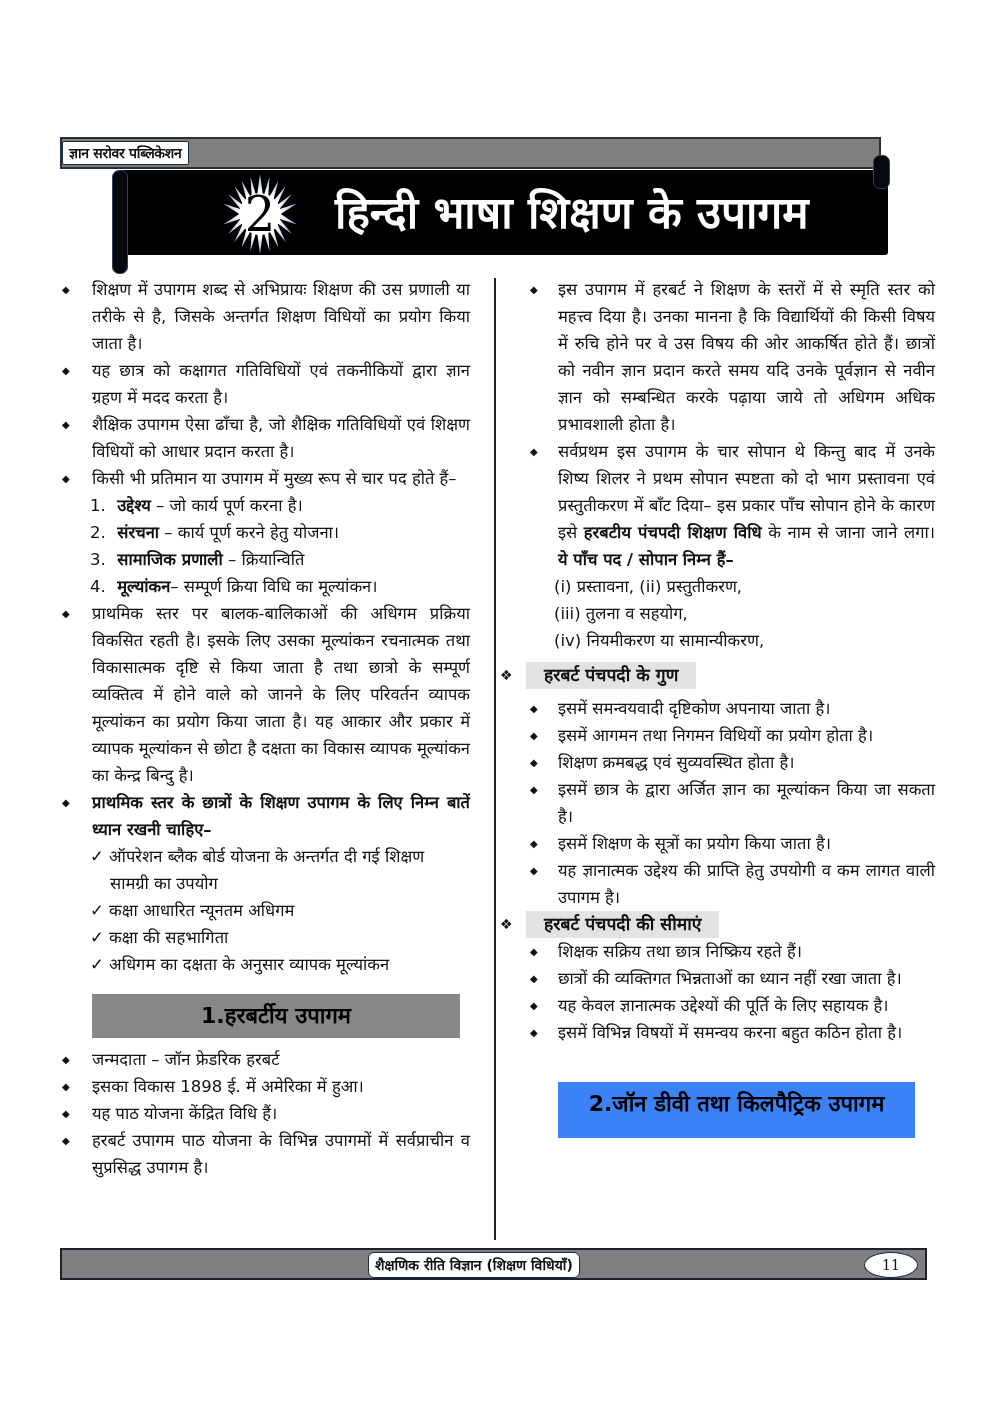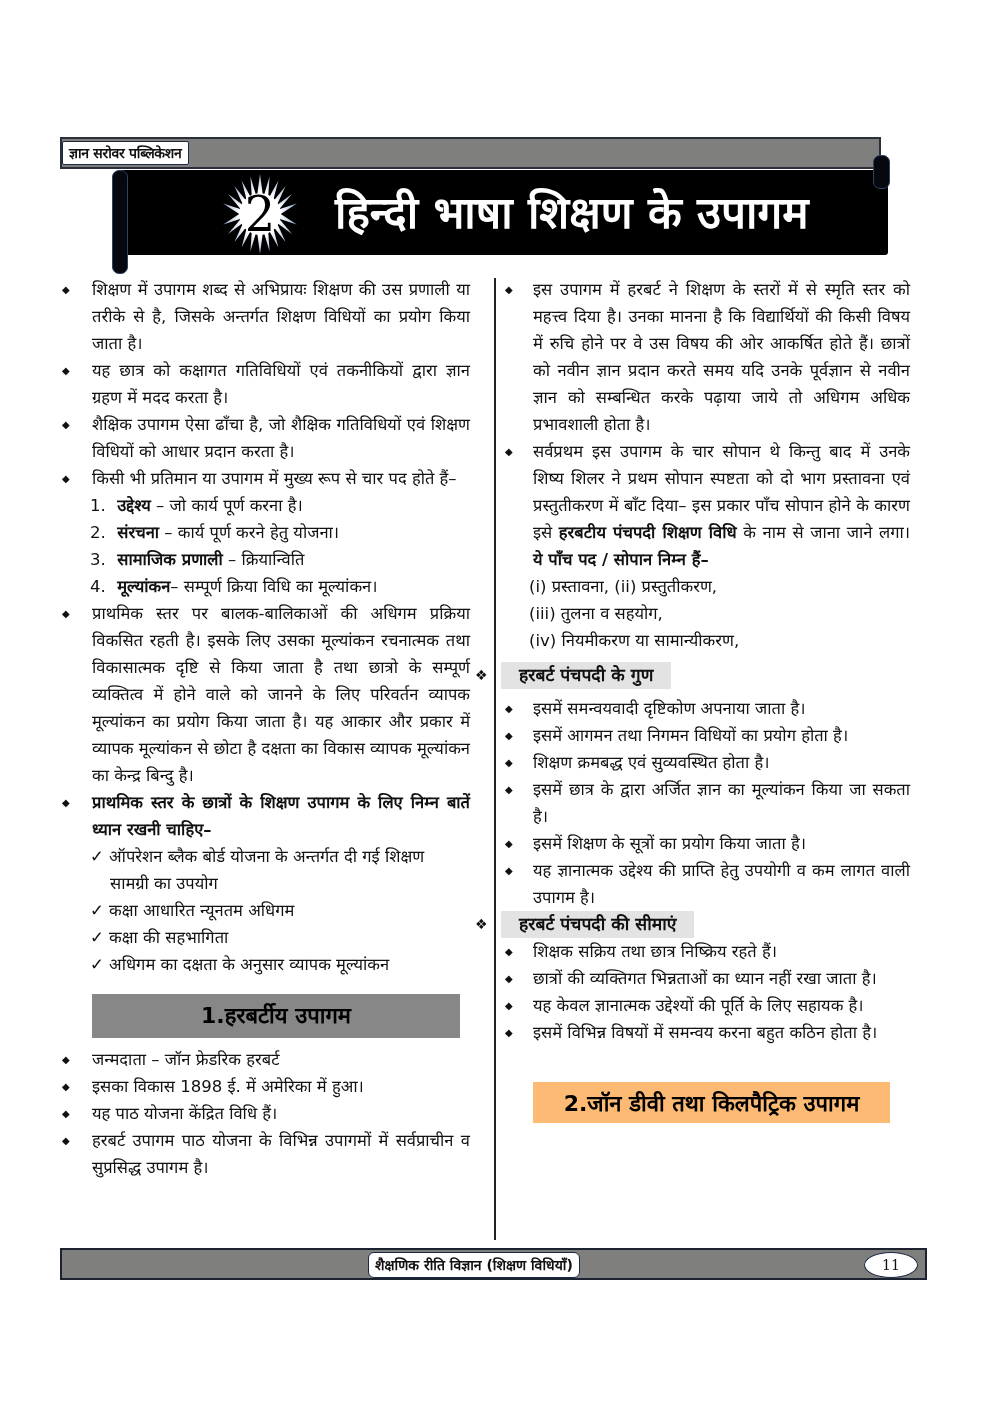--- a/index.html
+++ b/index.html
@@ -38,21 +38,21 @@
       text-align:center; font-family:"DejaVu Serif", serif; font-size:48px;
       line-height:72px; color:#000;
     }
     .chapter-title {
       position:absolute; left:335px; top:178px; height:70px; line-height:70px;
       font-size:44px; color:#fff; font-weight:bold; white-space:nowrap;
     }
     
     .col { position:absolute; font-size:16.5px; line-height:27px; }
     .col-left { left:60px; top:276px; width:410px; }
-    .col-right { left:475px; top:276px; width:435px; }
+    .col-right { left:500px; top:276px; width:435px; }
     .divider {
       position:absolute; left:494px; top:278px; width:1.5px; height:962px; background:#222;
     }
     .bullet { position:relative; padding-left:32px; text-align:justify; }
     .bullet::before {
       content:"\25C6"; position:absolute; left:2px; top:0; font-size:10px; color:#111;
     }
     .num-item { padding-left:30px; }
     .num-item .n { display:inline-block; width:22px; }
     .b { font-weight:bold; }
@@ -66,22 +66,22 @@
       font-weight:bold; font-size:17.5px; margin-left:0; display:flex; align-items:center;
     }
     .sub-head .diamonds { width:26px; font-size:14px; }
     .sub-head .txt { background:#e3e3e3; padding:0 18px; }
     .inner-bullet { position:relative; padding-left:58px; text-align:justify; }
     .inner-bullet::before {
       content:"\25C6"; position:absolute; left:30px; top:0; font-size:10px; color:#111;
     }
     .roman { padding-left:54px; }
     .section-head-box2 {
-      background:#fdba74; color:#000; font-weight:bold; font-size:22px;
-      text-align:center; height:41px; line-height:44px; margin:36px 20px 0 58px;
+      background:#3b82f6; color:#000; font-weight:bold; font-size:22px;
+      text-align:center; height:56px; line-height:44px; margin:36px 20px 0 58px;
     }
     .footer-bar {
       position:absolute; left:60px; top:1248px; width:867px; height:32px;
       background:#7f807d; border:2px solid #1d2230; box-sizing:border-box;
     }
     .footer-tab {
       position:absolute; left:306px; top:2px; height:24px; line-height:24px;
       background:#fff; border:1.5px solid #1b2a44; border-radius:6px;
       padding:0 6px; font-size:14px; font-weight:bold; color:#111; white-space:nowrap;
     }

